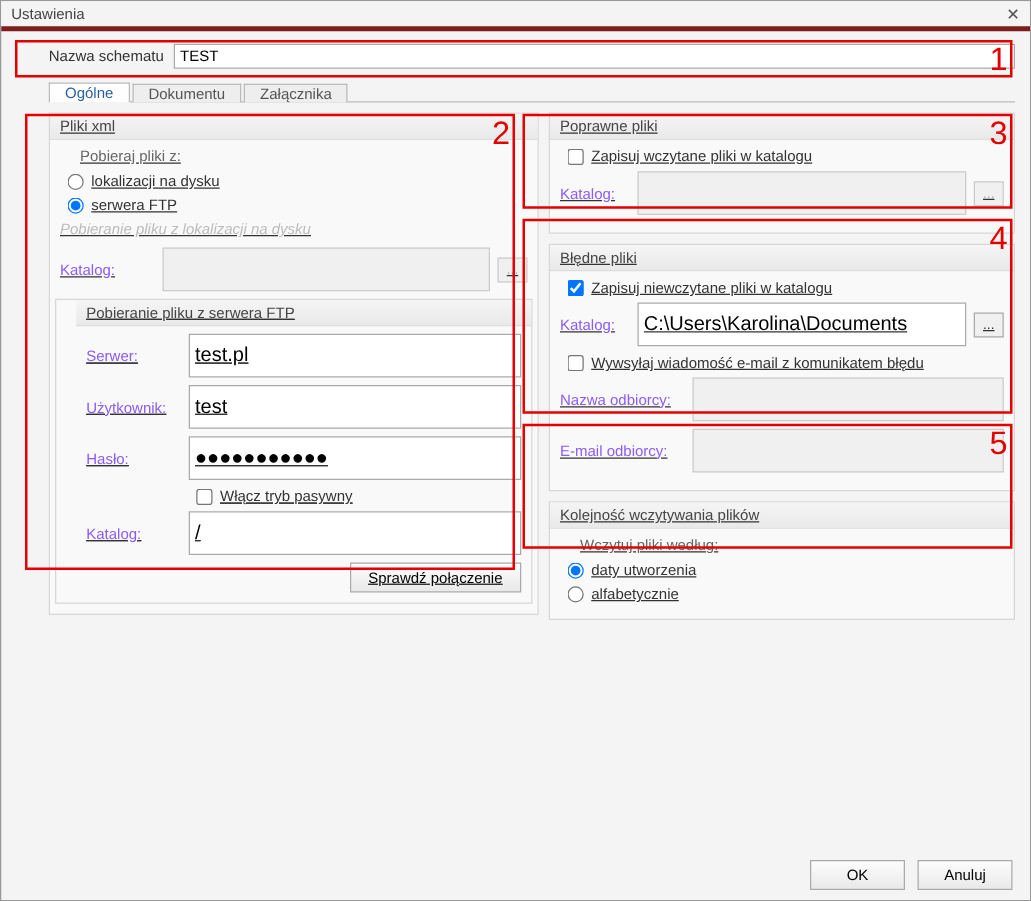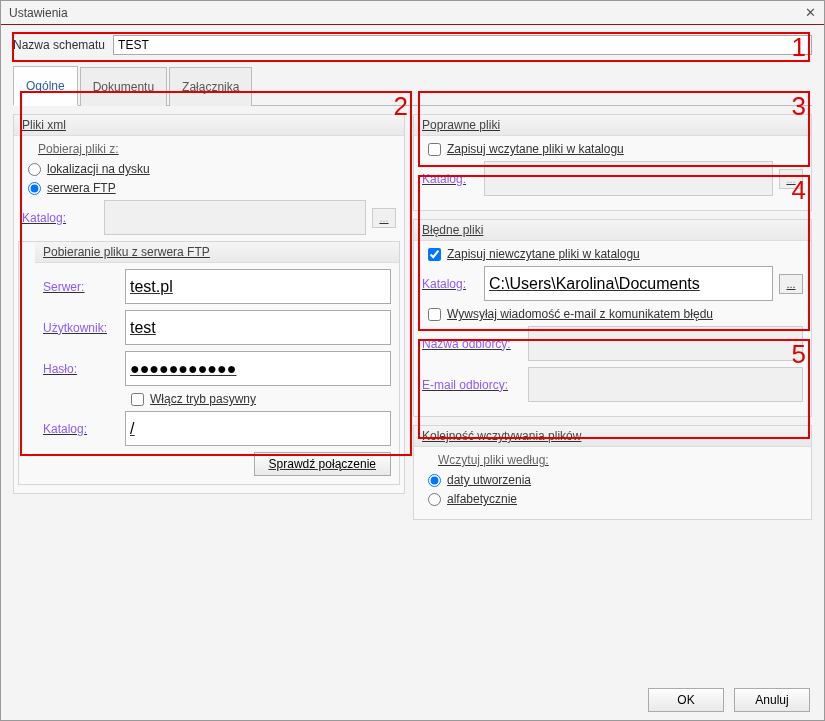--- a/index.html
+++ b/index.html
@@ -20,28 +20,29 @@
     display: flex;
     flex-direction: column;
   }
   .titlebar {
     height: 24px;
     display: flex;
     align-items: center;
     justify-content: space-between;
     padding: 0 8px;
     background: #f4f4f4;
-    border-bottom: 1px solid #7f1d1d;
+    border-bottom: 4px solid #7f1d1d;
   }
   .titlebar .title { color: #444; }
   .titlebar .close { font-size: 13px; color: #555; cursor: pointer; font-family: "Segoe UI Symbol", sans-serif; }
   .body {
     flex: 1;
     padding: 10px 12px 6px 12px;
     overflow: hidden;
+    margin-left: 26px;
   }
   .schema-row {
     display: flex;
     align-items: center;
     gap: 8px;
     margin-bottom: 10px;
   }
   .schema-row label { white-space: nowrap; }
   .schema-row input[type=text] {
     flex: 1;
@@ -51,21 +52,21 @@
     background: #fff;
     font-size: 12px;
   }
   .tabs {
     display: flex;
     align-items: flex-end;
     border-bottom: 1px solid #bbb;
     margin-bottom: 8px;
   }
   .tab {
-    padding: 12px 12px;
+    padding: 0 12px;
     border: 1px solid #bbb;
     border-bottom: none;
     background: #eee;
     margin-right: 2px;
     position: relative;
     top: 1px;
     cursor: pointer;
     color: #555;
   }
   .tab.active {
@@ -221,20 +222,21 @@
 
           <div class="radio-row">
             <input type="radio" name="loc" style="">
             <span>lokalizacji na dysku</span>
           </div>
           <div class="radio-row">
             <input type="radio" name="loc" checked="" style="">
             <span>serwera FTP</span>
           </div>
 
+          <div class="disk-sub">Pobieranie pliku z lokalizacji na dysku</div>
           <div class="fieldrow">
             <span class="lbl disabled-label">Katalog:</span>
             <input type="text" class="disabled" disabled="" value="" style="">
             <span class="browse-btn disabled">...</span>
           </div>
 
           <div class="group" style="margin:6px -4px 0 -4px; background:#f9f9f9;padding-left:24px;">
             <div class="group-title">Pobieranie pliku z serwera FTP</div>
 
             <div class="fieldrow">

